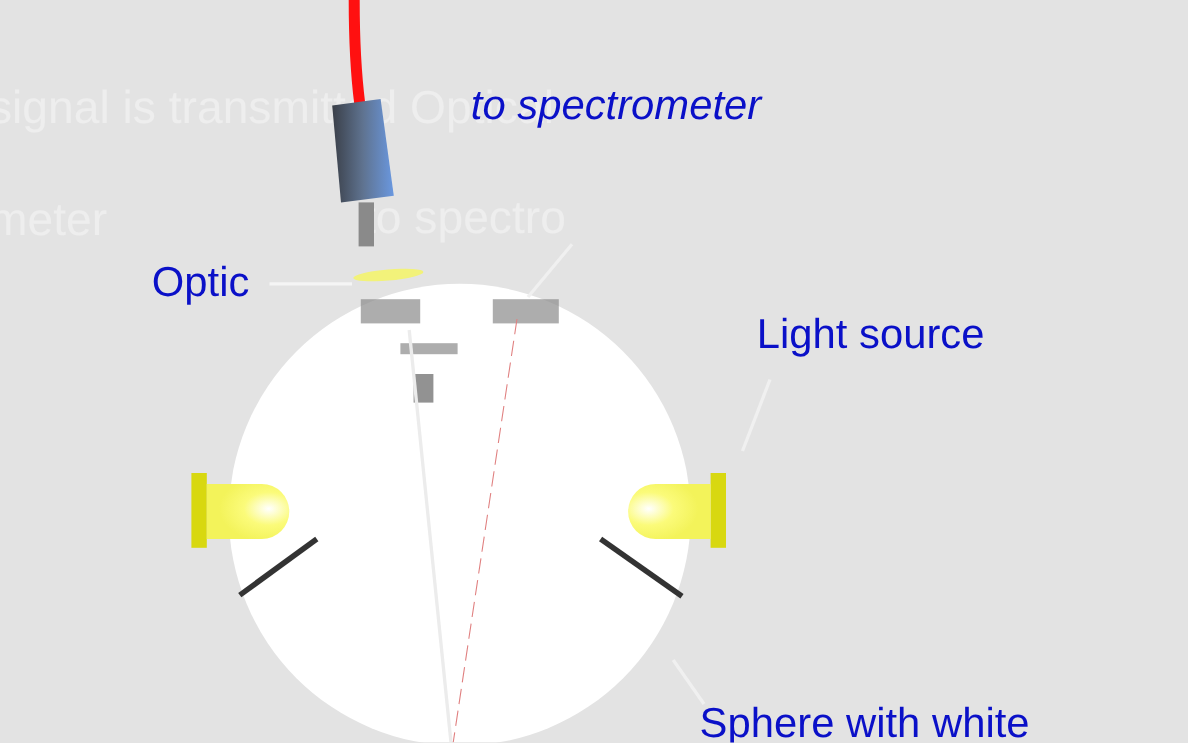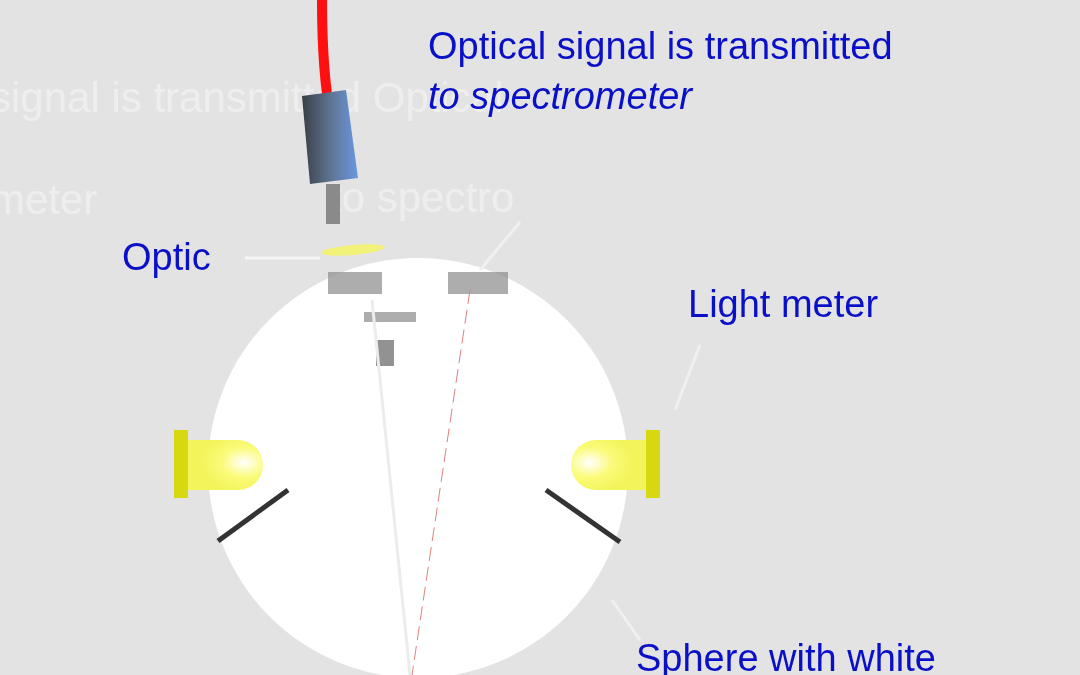--- a/index.html
+++ b/index.html
@@ -89,18 +89,17 @@
     </g>
 
     <ellipse cx="353" cy="250" rx="32" ry="5" fill="#f2f27a" transform="rotate(-5 353 250)"></ellipse>
 
     <line x1="245" y1="258" x2="320" y2="258" stroke="#f5f5f5" stroke-width="3"></line>
     <line x1="520" y1="222" x2="480" y2="270" stroke="#f0f0f0" stroke-width="3"></line>
     <line x1="700" y1="345" x2="675" y2="410" stroke="#f0f0f0" stroke-width="3"></line>
     <line x1="612" y1="600" x2="640" y2="640" stroke="#f0f0f0" stroke-width="3"></line>
   </svg>
 
-  <div class="label" style="left:428px; top:22px;">Optical signal is transmitted</div>
   <div class="label" style="left:428px; top:72px;font-style:italic;">to spectrometer</div>
-  <div class="label" style="left:122px; top:233px;">Optic</div>
-  <div class="label" style="left:688px; top:280px;">Light meter</div>
+  <div class="label" style="left:138px; top:233px;">Optic</div>
+  <div class="label" style="left:688px; top:280px;">Light source</div>
   <div class="label" style="left:636px; top:634px;">Sphere with white</div>
 </div>
 
 </body></html>

